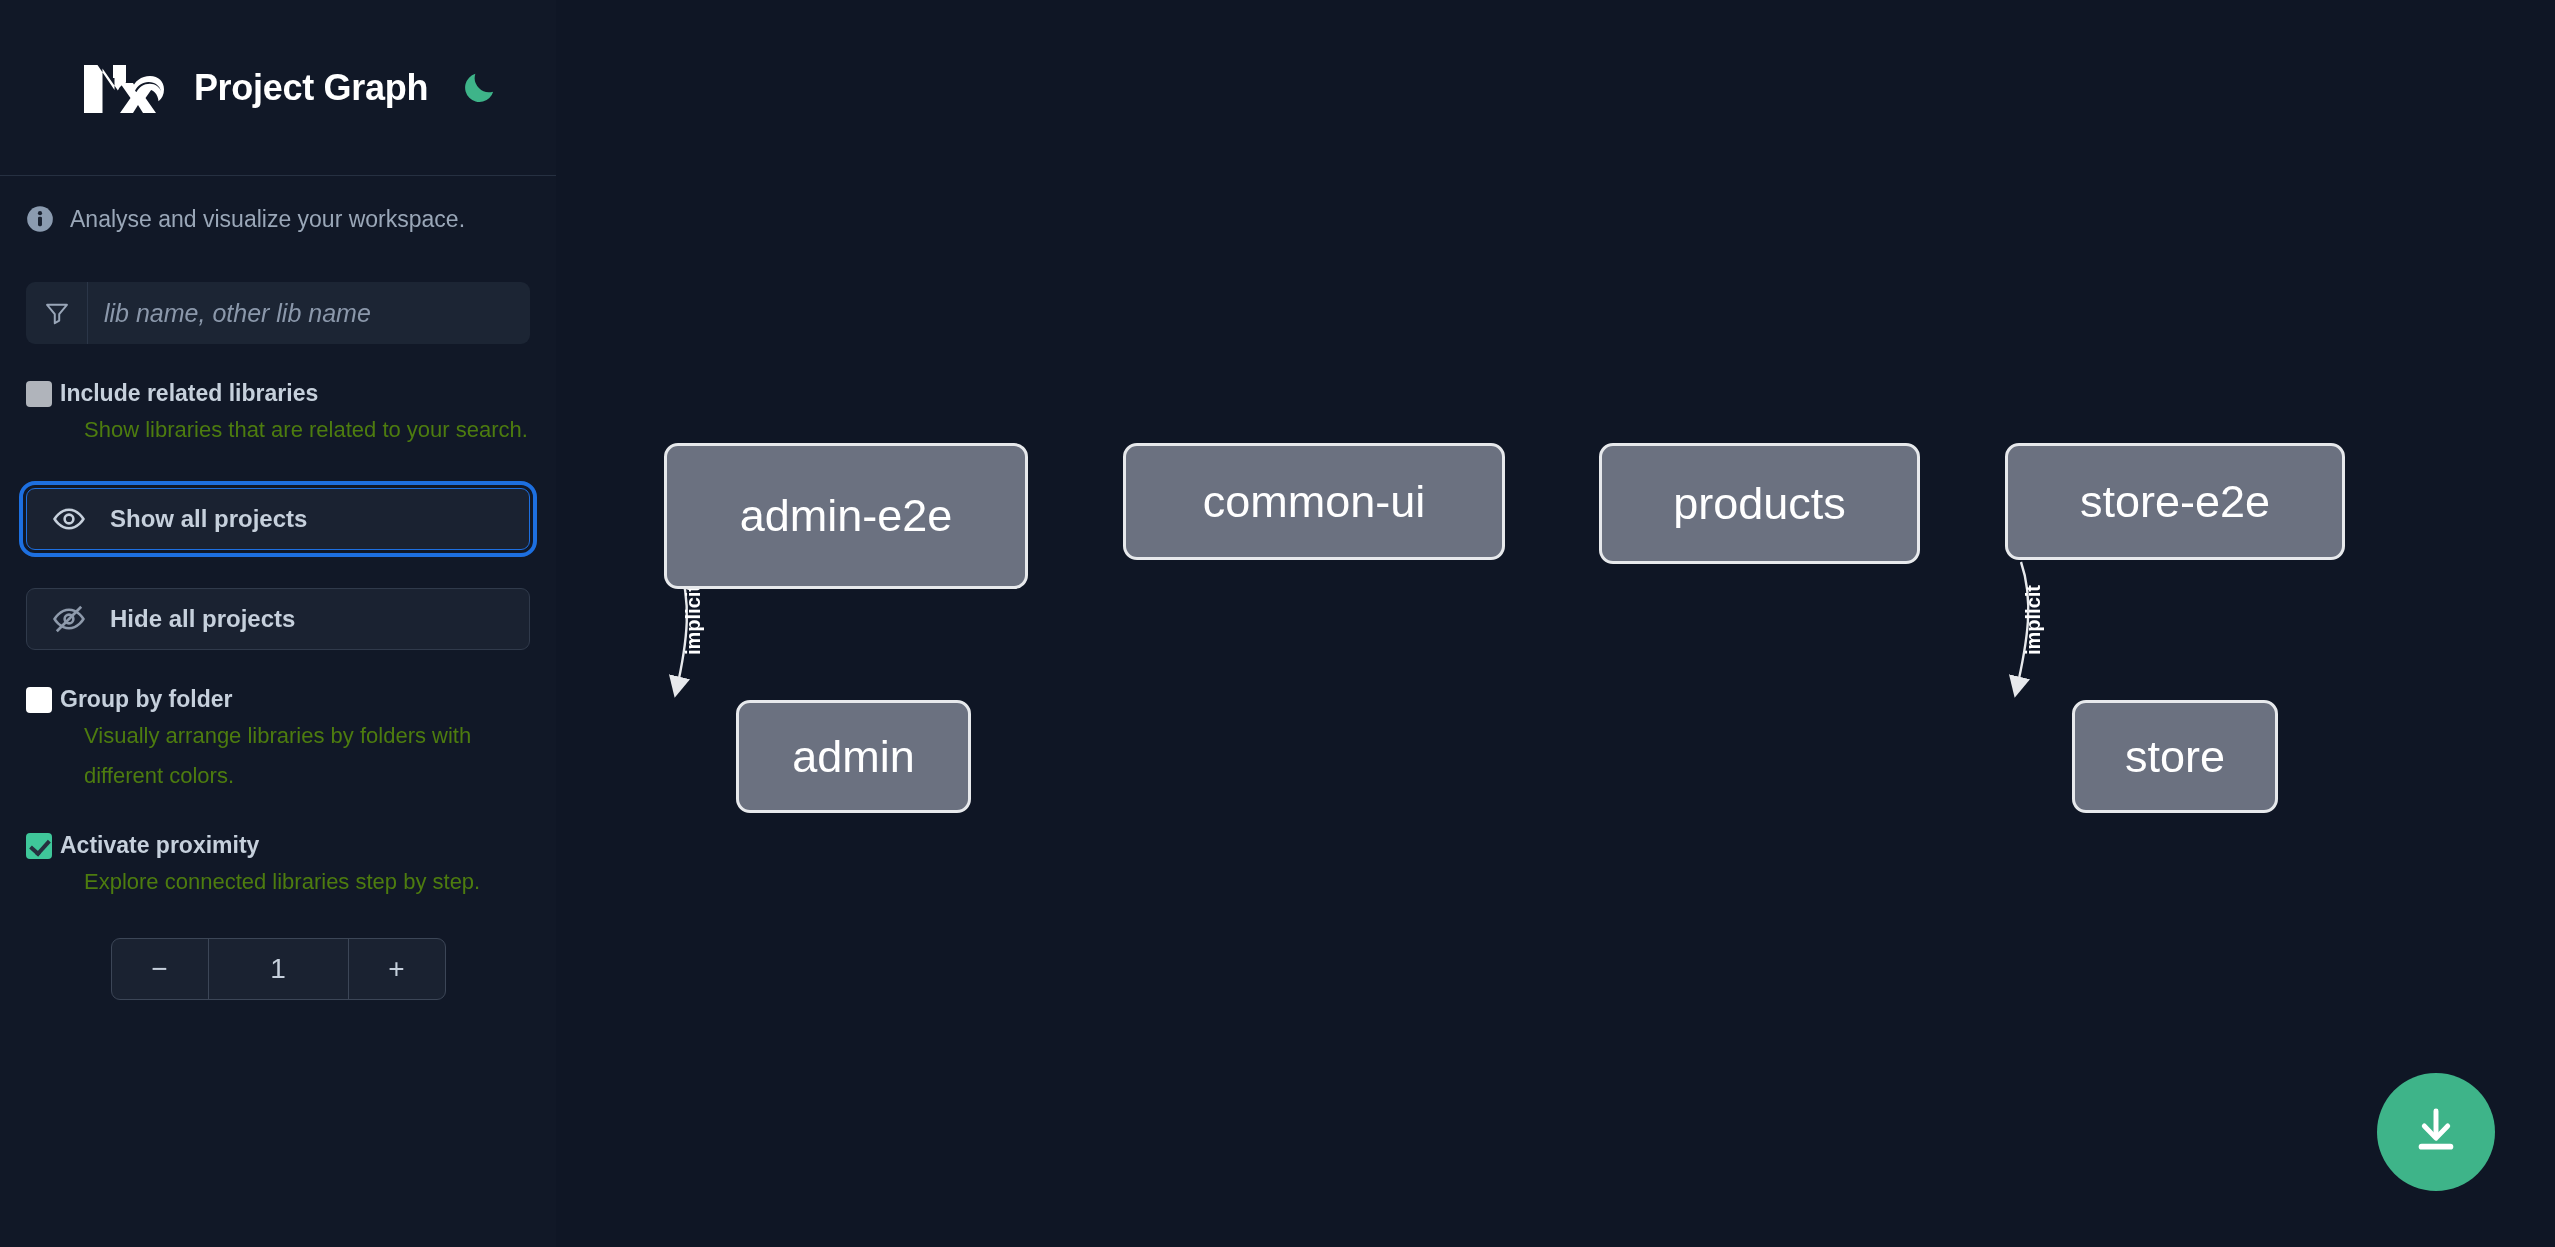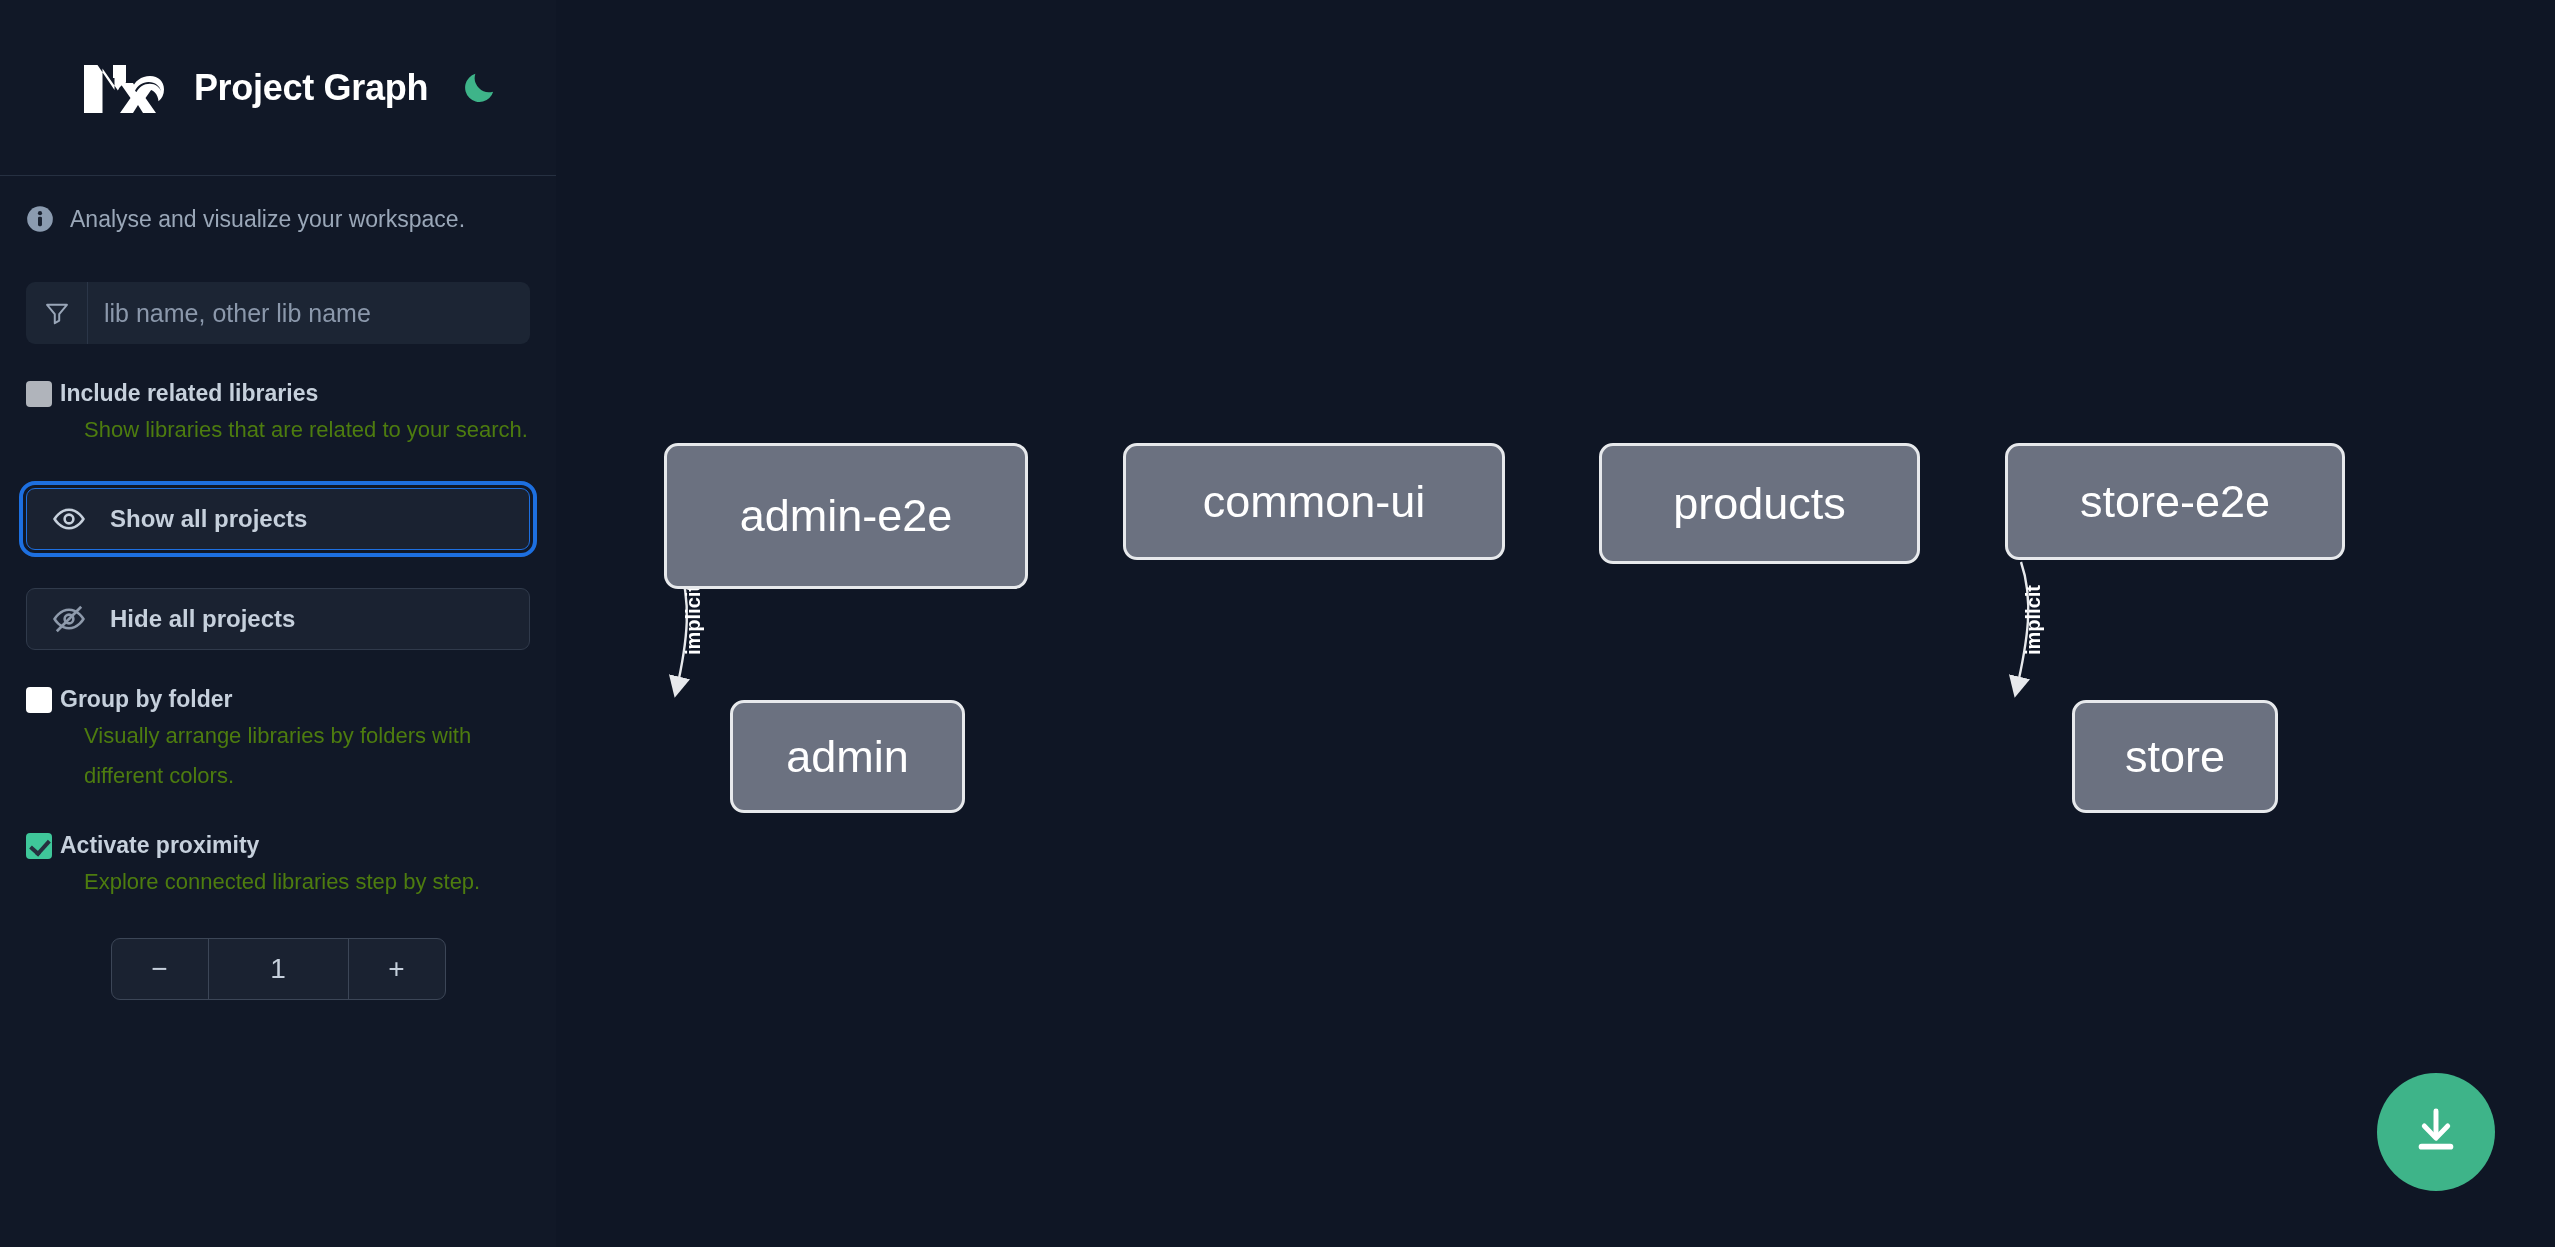--- a/index.html
+++ b/index.html
@@ -100,20 +100,21 @@
   }
   .filter-input {
     flex: 1 1 auto;
     background: transparent;
     border: 0;
     outline: none;
     color: #cbd5e1;
     font-size: 25px;
     font-family: "Liberation Sans", sans-serif;
     padding: 0 16px;
+    font-style: italic;
   }
   .filter-input::placeholder { color: #8b98ab; }
 
   
   .check-row {
     display: flex;
     gap: 8px;
     margin-top: 32px;
   }
   .cb {
@@ -378,21 +379,21 @@
     </div>
     <div class="node" style="left:567px; top:443px; width:382px; height:117px;">
       <span>common-ui</span>
     </div>
     <div class="node" style="left:1043px; top:443px; width:321px; height:121px;">
       <span>products</span>
     </div>
     <div class="node" style="left:1449px; top:443px; width:340px; height:117px;">
       <span>store-e2e</span>
     </div>
-    <div class="node" style="left:174px; top:700px; width:235px; height:113px;">
+    <div class="node" style="left:180px; top:700px; width:235px; height:113px;">
       <span>admin</span>
     </div>
     <div class="node" style="left:1516px; top:700px; width:206px; height:113px;">
       <span>store</span>
     </div>
 
     <div class="fab">
       <span>
         <svg viewBox="0 0 24 24" width="54" height="54" aria-hidden="true">
           <line x1="12" y1="3.5" x2="12" y2="15" stroke="#ffffff" stroke-width="2.2" stroke-linecap="round"></line>

